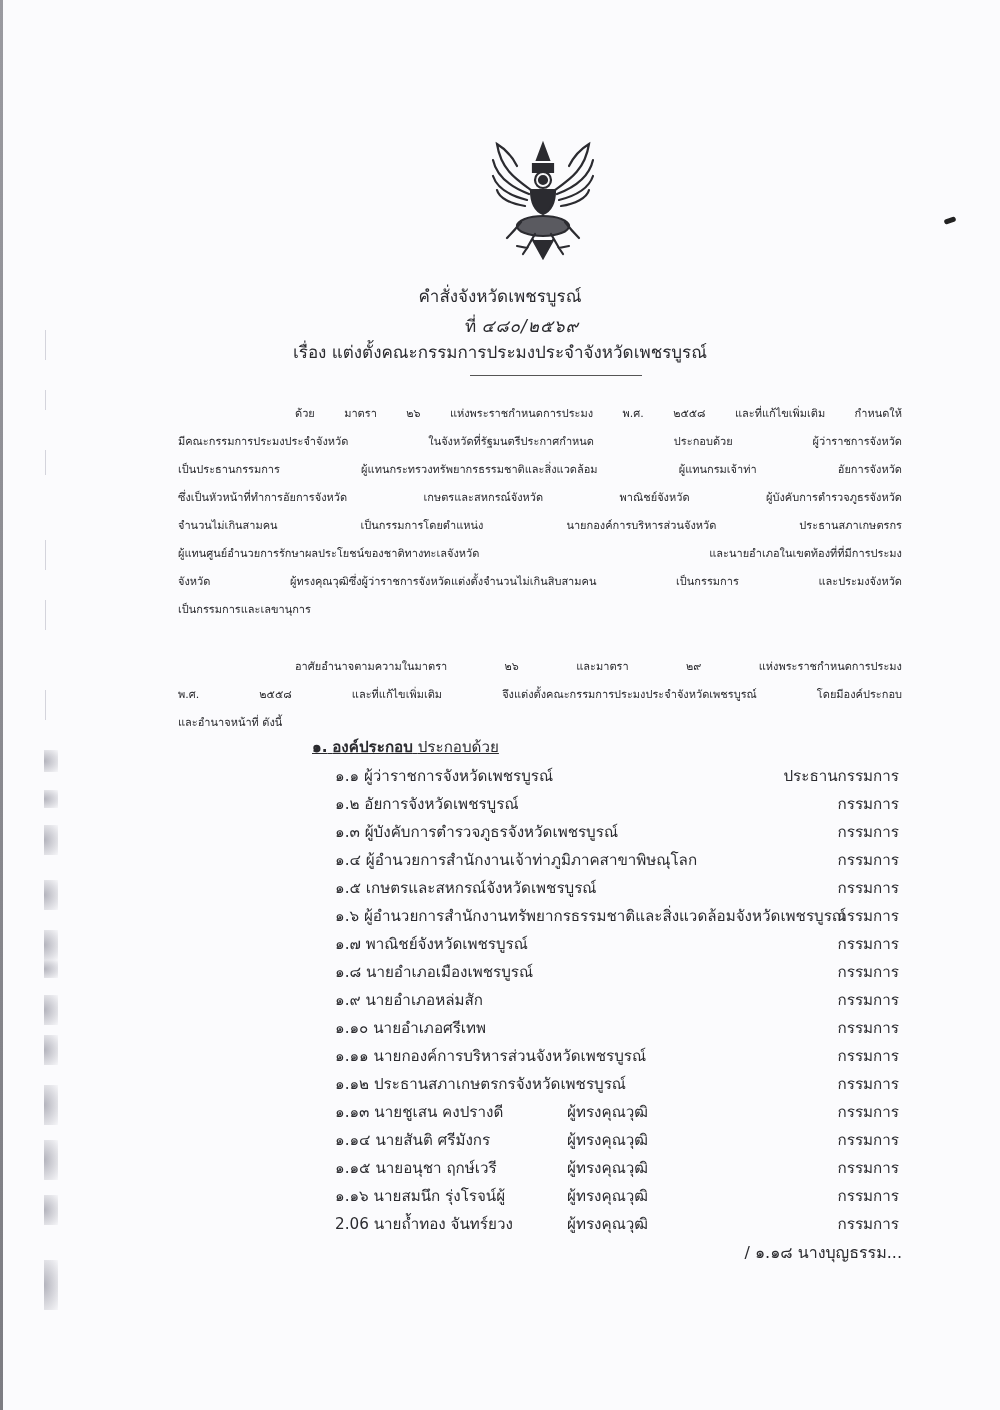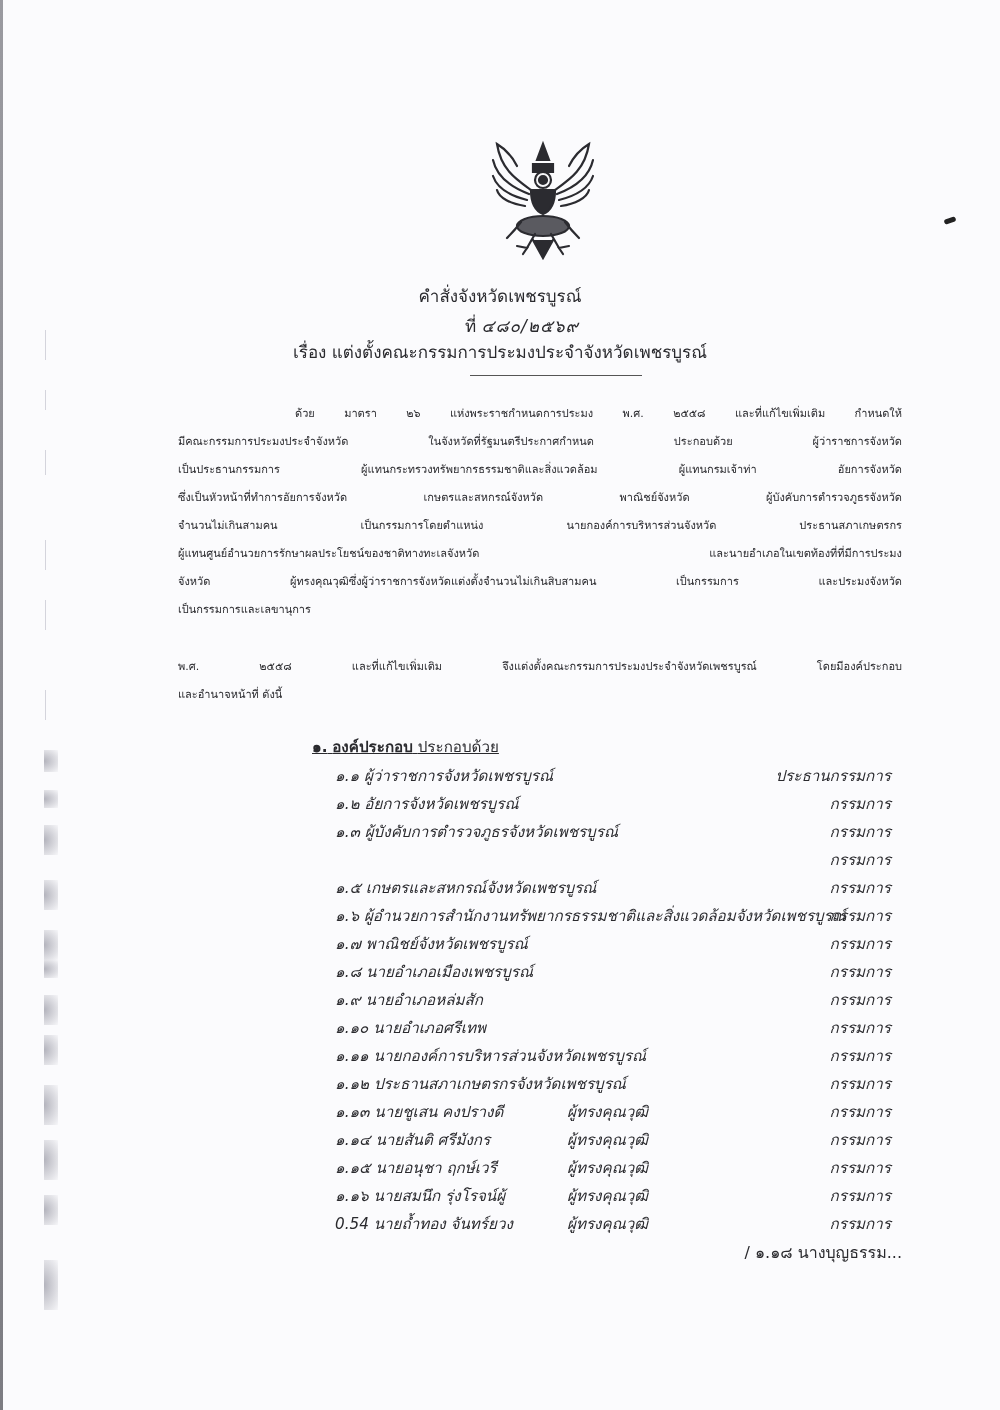--- a/index.html
+++ b/index.html
@@ -42,25 +42,24 @@
     .line { display:block; white-space: nowrap; text-align-last: justify; text-align: justify; }
     .line.last { text-align-last: left; }
 
     .section-head { position:absolute; left:312px; top:735px; font-size:15.2px;text-decoration:underline; }
     .section-head b { font-weight: bold; }
 
     .members { position:absolute; left:335px; top:762px; width:568px; }
     .member {
       position: relative; height: 28px; font-size:15.2px; line-height:28px;
       white-space: nowrap;
-      font-style: italic;
     }
     .member .name { position:absolute; left:0; }
     .member .qual { position:absolute; left:232px; }
-    .member .role { position:absolute; right:12px; }
+    .member .role { position:absolute; right:4px; }
 
     .continuation { position:absolute; right:98px; top:1240px; font-size:16px; }
   </style>
 </head>
 <body>
 
 <div class="page">
 
   <div class="left-edge"></div>
   <div class="faint-line" style="top:330px;height:30px;"></div>
@@ -126,20 +125,21 @@
     <span class="line">มีคณะกรรมการประมงประจำจังหวัด ในจังหวัดที่รัฐมนตรีประกาศกำหนด ประกอบด้วย ผู้ว่าราชการจังหวัด</span>
     <span class="line">เป็นประธานกรรมการ ผู้แทนกระทรวงทรัพยากรธรรมชาติและสิ่งแวดล้อม ผู้แทนกรมเจ้าท่า อัยการจังหวัด</span>
     <span class="line">ซึ่งเป็นหัวหน้าที่ทำการอัยการจังหวัด เกษตรและสหกรณ์จังหวัด พาณิชย์จังหวัด ผู้บังคับการตำรวจภูธรจังหวัด</span>
     <span class="line">จำนวนไม่เกินสามคน เป็นกรรมการโดยตำแหน่ง นายกองค์การบริหารส่วนจังหวัด ประธานสภาเกษตรกร</span>
     <span class="line">ผู้แทนศูนย์อำนวยการรักษาผลประโยชน์ของชาติทางทะเลจังหวัด และนายอำเภอในเขตท้องที่ที่มีการประมง</span>
     <span class="line">จังหวัด ผู้ทรงคุณวุฒิซึ่งผู้ว่าราชการจังหวัดแต่งตั้งจำนวนไม่เกินสิบสามคน เป็นกรรมการ และประมงจังหวัด</span>
     <span class="line last">เป็นกรรมการและเลขานุการ</span>
   </div>
 
   <div class="body-text para2">
+    <span class="line"><span class="indent"></span><span>อาศัยอำนาจตามความในมาตรา ๒๖ และมาตรา ๒๙ แห่งพระราชกำหนดการประมง</span></span>
     <span class="line">พ.ศ. ๒๕๕๘ และที่แก้ไขเพิ่มเติม จึงแต่งตั้งคณะกรรมการประมงประจำจังหวัดเพชรบูรณ์ โดยมีองค์ประกอบ</span>
     <span class="line last">และอำนาจหน้าที่ ดังนี้</span>
   </div>
 
   <div class="section-head">
     <b>๑.</b>
     <b>องค์ประกอบ</b>
     <span>ประกอบด้วย</span>
   </div>
 
@@ -153,20 +153,21 @@
         <span class="name"><span>๑.๒</span> <span>อัยการจังหวัดเพชรบูรณ์</span></span>
         <span class="qual"></span>
         <span class="role">กรรมการ</span>
       </div>
       <div class="member">
         <span class="name"><span>๑.๓</span> <span>ผู้บังคับการตำรวจภูธรจังหวัดเพชรบูรณ์</span></span>
         <span class="qual"></span>
         <span class="role">กรรมการ</span>
       </div>
       <div class="member">
+        <span class="name"><span>๑.๔</span> <span>ผู้อำนวยการสำนักงานเจ้าท่าภูมิภาคสาขาพิษณุโลก</span></span>
         <span class="qual"></span>
         <span class="role">กรรมการ</span>
       </div>
       <div class="member">
         <span class="name"><span>๑.๕</span> <span>เกษตรและสหกรณ์จังหวัดเพชรบูรณ์</span></span>
         <span class="qual"></span>
         <span class="role">กรรมการ</span>
       </div>
       <div class="member">
         <span class="name"><span>๑.๖</span> <span>ผู้อำนวยการสำนักงานทรัพยากรธรรมชาติและสิ่งแวดล้อมจังหวัดเพชรบูรณ์</span></span>
@@ -217,20 +218,20 @@
         <span class="name"><span>๑.๑๕</span> <span>นายอนุชา ฤกษ์เวรี</span></span>
         <span class="qual">ผู้ทรงคุณวุฒิ</span>
         <span class="role">กรรมการ</span>
       </div>
       <div class="member">
         <span class="name"><span>๑.๑๖</span> <span>นายสมนึก รุ่งโรจน์ผู้</span></span>
         <span class="qual">ผู้ทรงคุณวุฒิ</span>
         <span class="role">กรรมการ</span>
       </div>
       <div class="member">
-        <span class="name"><span>0.54</span> <span>นายถ้ำทอง จันทร์ยวง</span></span>
+        <span class="name"><span>2.06</span> <span>นายถ้ำทอง จันทร์ยวง</span></span>
         <span class="qual">ผู้ทรงคุณวุฒิ</span>
         <span class="role">กรรมการ</span>
       </div>
     </div>
 
   <div class="continuation">/ ๑.๑๘ นางบุญธรรม...</div>
 </div>
 
 </body></html>

